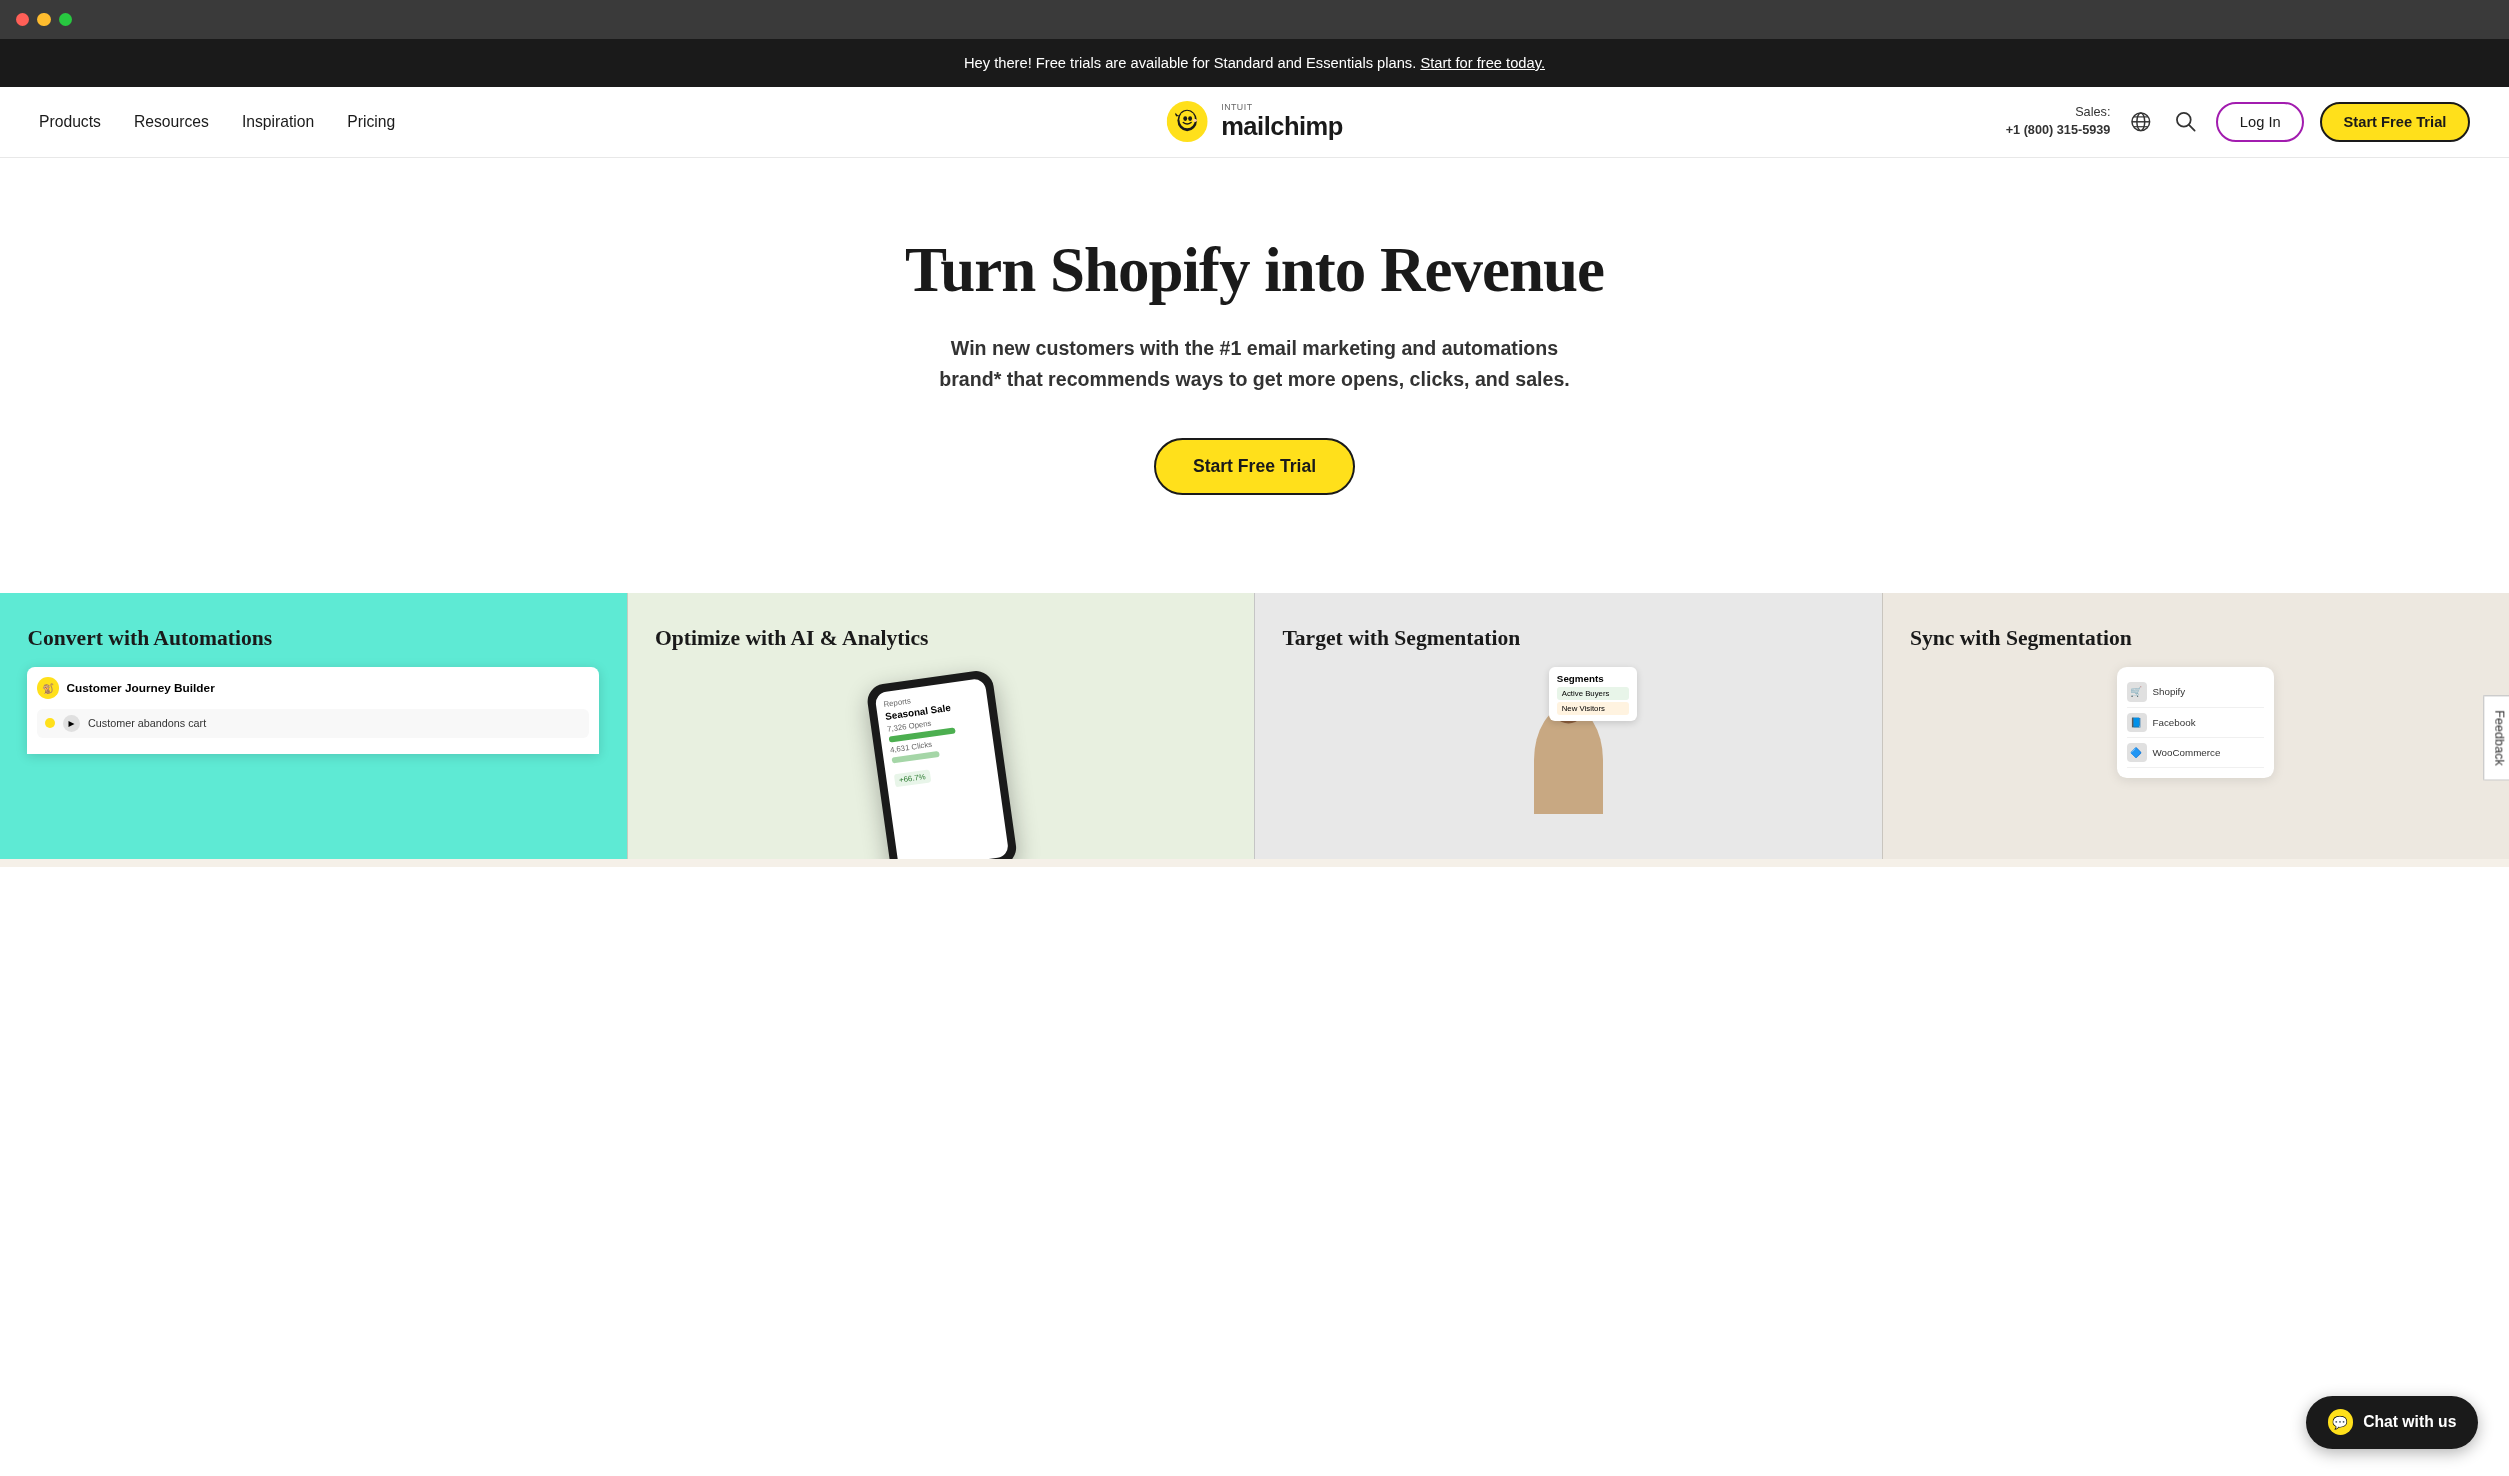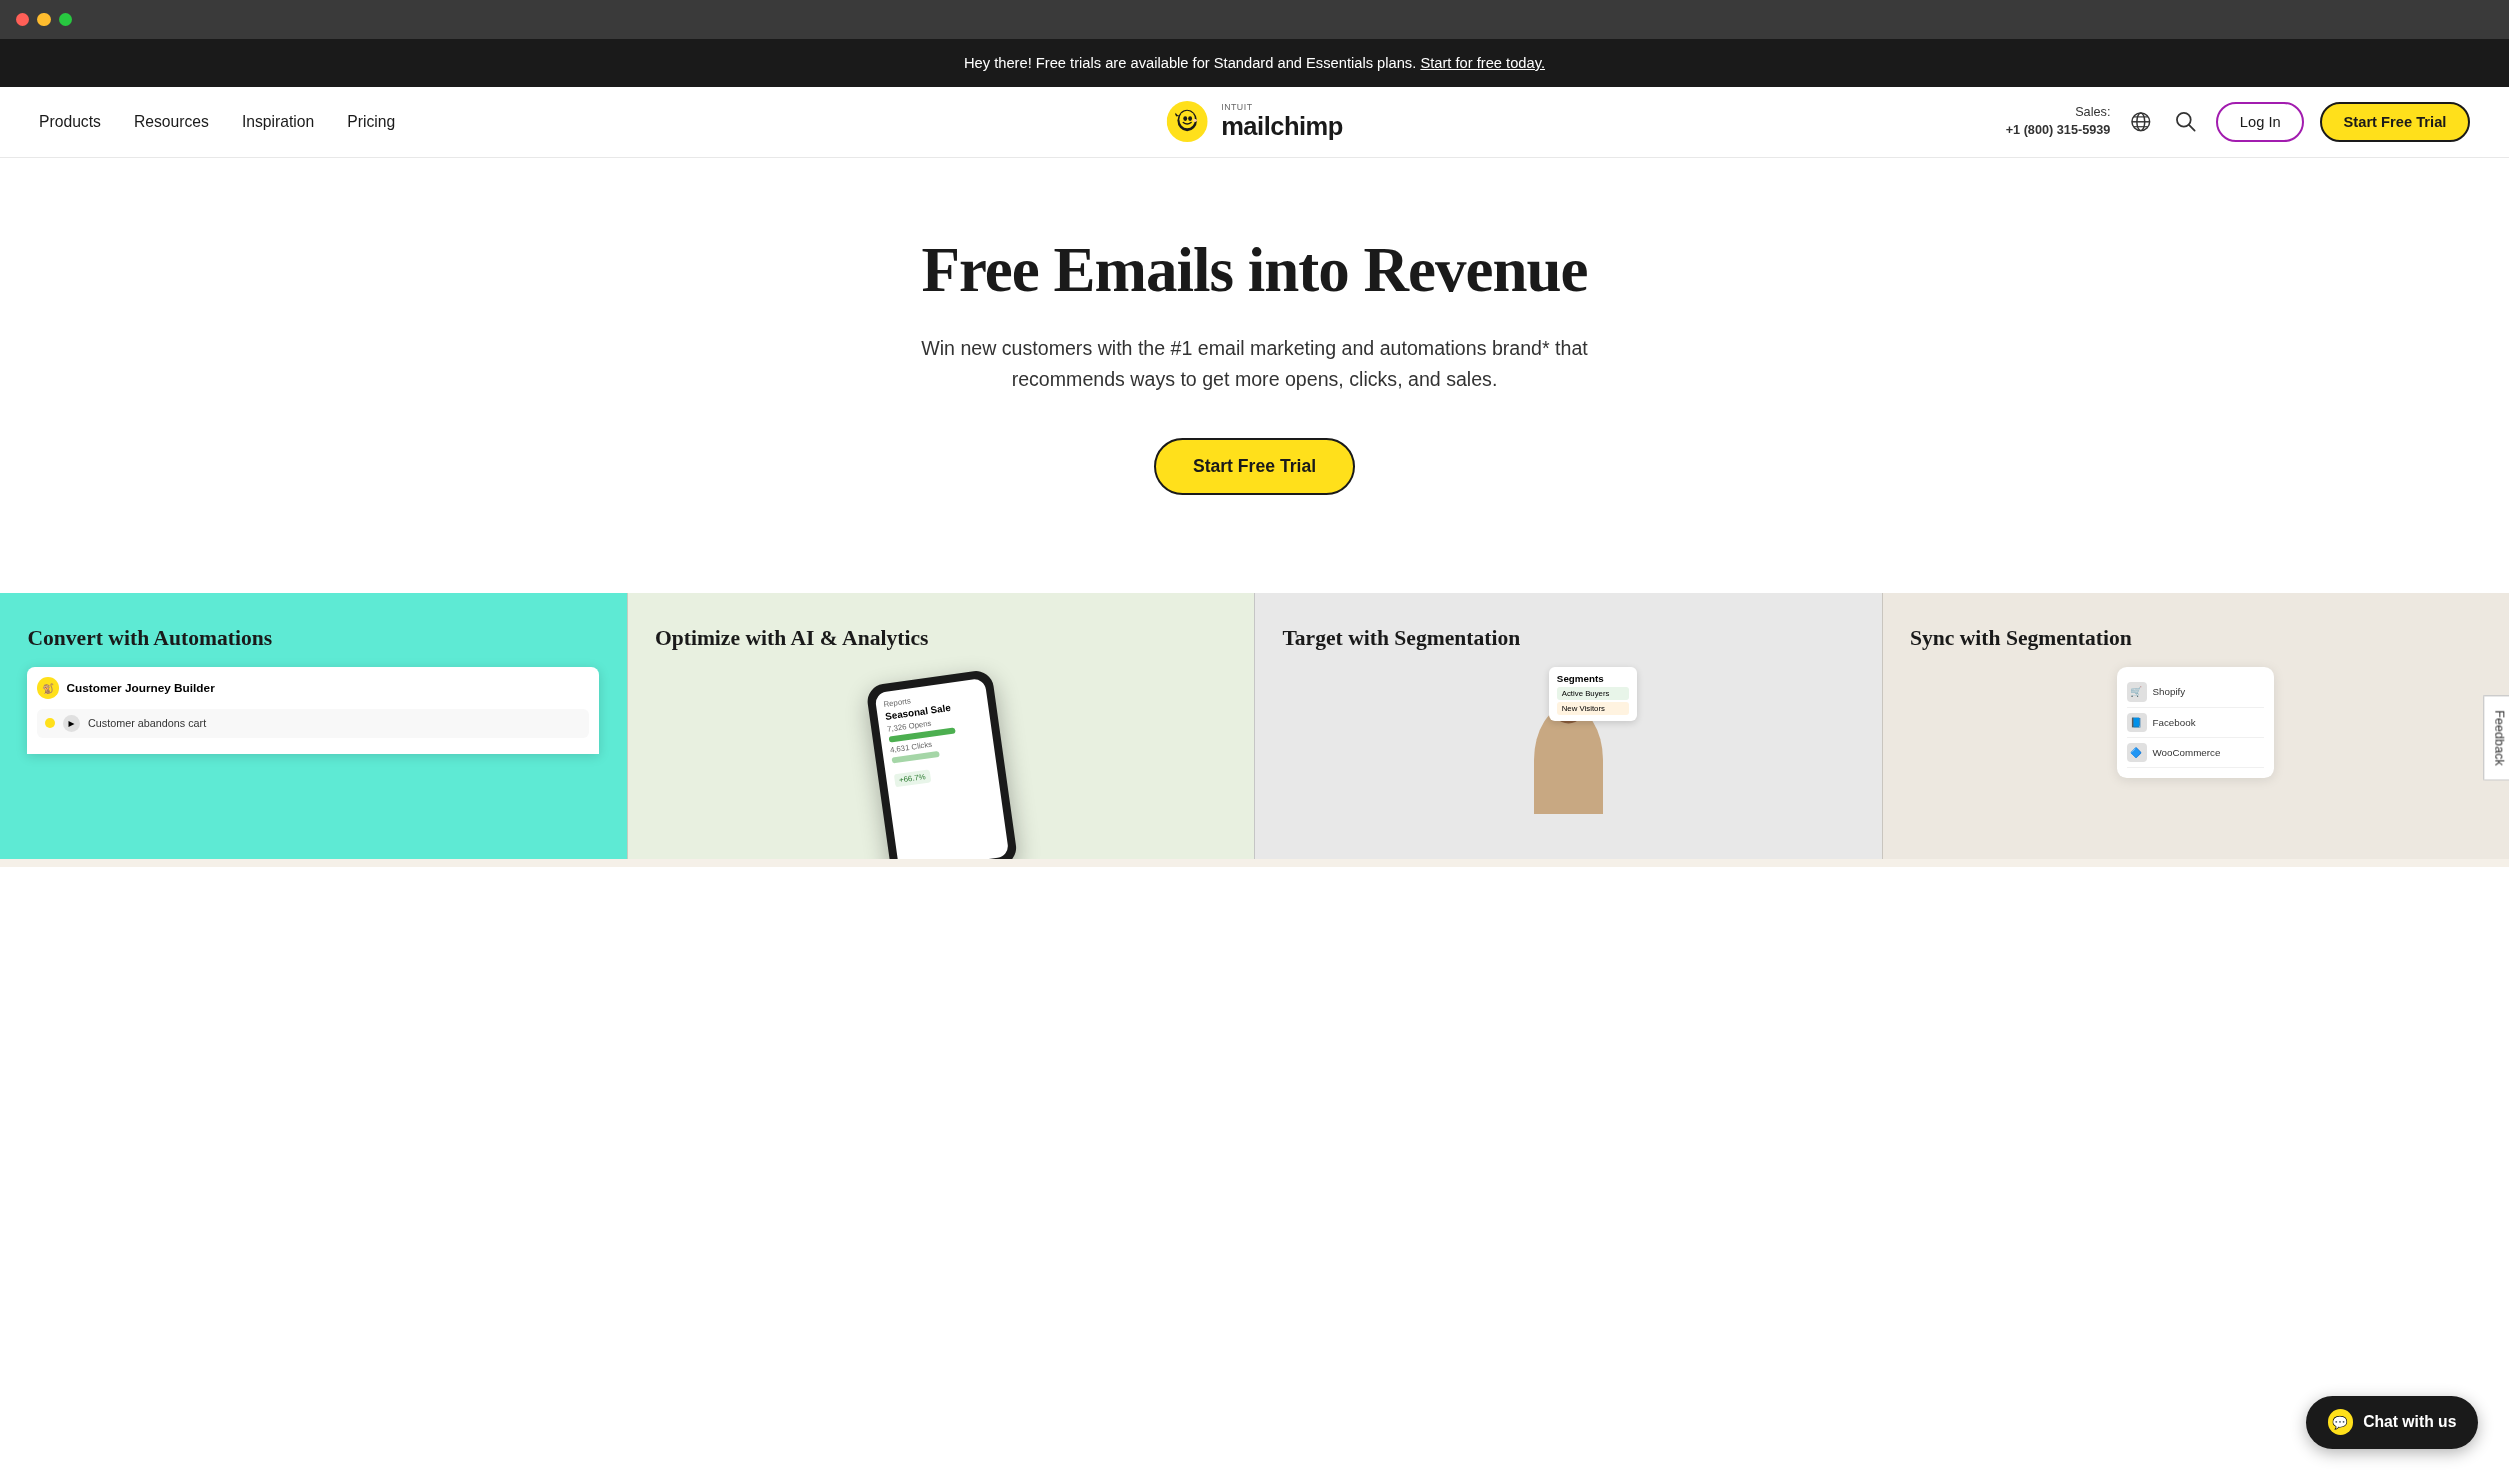--- a/index.html
+++ b/index.html
@@ -142,21 +142,21 @@
       letter-spacing: -1px;
       margin-bottom: 27.4px;
       font-family: Georgia, 'Times New Roman', serif;
     }
     .hero-subtitle {
       font-size: 19.6px;
       color: #333;
       line-height: 1.6;
       max-width: 667px;
       margin: 16px auto 43px;
-      font-weight: 400;
+      font-weight: 700;
     }
     .hero-cta {
       background: #ffe01b;
       border: 2px solid #1a1a1a;
       color: #1a1a1a;
       padding: 15.7px 37px;
       border-radius: 98px;
       font-size: 17.6px;
       font-weight: 700;
       cursor: pointer;
@@ -441,21 +441,21 @@
         <circle cx="9" cy="9" r="7" stroke="#333" stroke-width="1.8" fill="none"></circle>
         <line x1="14" y1="14" x2="20" y2="20" stroke="#333" stroke-width="1.8" stroke-linecap="round"></line>
       </svg>
     </button>
     <button class="btn-outline">Log In</button>
     <button class="btn-primary">Start Free Trial</button>
   </div>
 </nav>
 
 <section class="hero">
-  <h1 class="hero-title">Free Emails into Revenue</h1>
+  <h1 class="hero-title">Turn Shopify into Revenue</h1>
   <p class="hero-subtitle">Win new customers with the #1 email marketing and automations brand* that recommends ways to get more opens, clicks, and sales.</p>
   <button class="hero-cta">Start Free Trial</button>
 </section>
 
 <div class="features-row">
 
   <div class="feature-card">
     <h3 class="feature-title">Convert with Automations</h3>
     <div class="feature-mockup">
       <div class="cjb-mockup">

